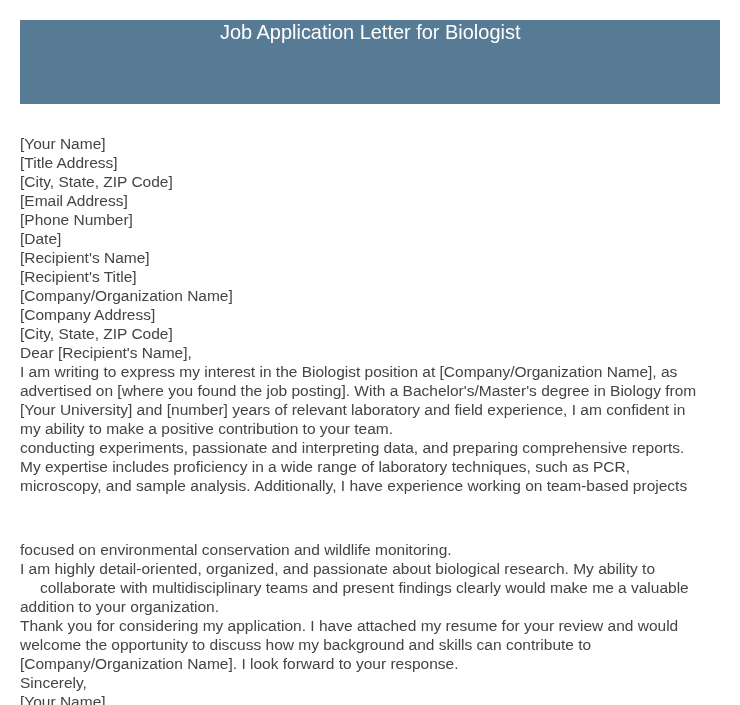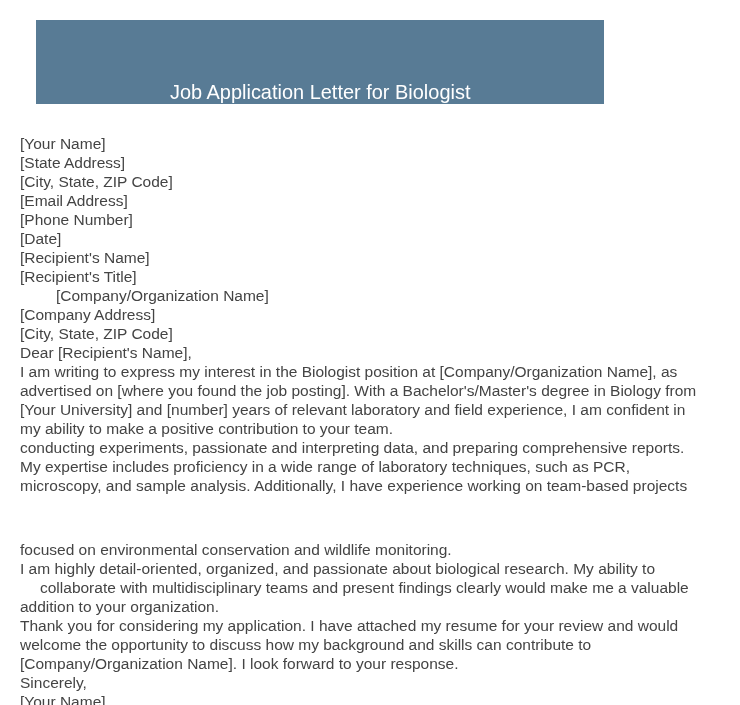--- a/index.html
+++ b/index.html
@@ -9,27 +9,27 @@
     }
     body {
       width: 740px;
       height: 705px;
       position: relative;
       overflow: hidden;
       font-family: "Liberation Sans", "DejaVu Sans", sans-serif;
     }
     .header {
       position: absolute;
-      left: 36px;
+      left: 20px;
       top: 20px;
-      width: 568px;
+      width: 700px;
       height: 84px;
       background: #587b95;
       display: flex;
-      align-items: flex-end;
+      align-items: flex-start;
       justify-content: center;
     }
     .header-title {
       color: #ffffff;
       font-size: 21px;
       font-weight: normal;
       letter-spacing: 0px;
       margin: 0;
       transform: scaleX(0.95);
     }
@@ -51,30 +51,30 @@
 </head>
 <body>
 
 <div class="header">
   <h1 class="header-title">Job Application Letter for Biologist</h1>
 </div>
 
 <div class="letter">
   <div>
     <span class="line" style="display: block; width: max-content;">[Your Name]</span>
-    <span class="line" style="display: block; width: max-content;">[State Address]</span>
+    <span class="line" style="display: block; width: max-content;">[Title Address]</span>
     <span class="line" style="display: block; width: max-content;">[City, State, ZIP Code]</span>
     <span class="line" style="display: block; width: max-content;">[Email Address]</span>
     <span class="line" style="display: block; width: max-content;">[Phone Number]</span>
     <span class="line" style="display: block; width: max-content;">[Date]</span>
   </div>
   <div>
     <span class="line" style="display: block; width: max-content;">[Recipient's Name]</span>
     <span class="line" style="display: block; width: max-content;">[Recipient's Title]</span>
-    <span class="line" style="display: block; width: max-content; margin-left: 36px;">[Company/Organization Name]</span>
+    <span class="line" style="display: block; width: max-content;">[Company/Organization Name]</span>
     <span class="line" style="display: block; width: max-content;">[Company Address]</span>
     <span class="line" style="display: block; width: max-content;">[City, State, ZIP Code]</span>
   </div>
   <span class="line" style="display: block; width: max-content;">Dear [Recipient's Name],</span>
 
   <div>
     <span class="line" style="display: block; width: max-content;">I am writing to express my interest in the Biologist position at [Company/Organization Name], as</span>
     <span class="line" style="display: block; width: max-content;">advertised on [where you found the job posting]. With a Bachelor's/Master's degree in Biology from</span>
     <span class="line" style="display: block; width: max-content;">[Your University] and [number] years of relevant laboratory and field experience, I am confident in</span>
     <span class="line" style="display: block; width: max-content;">my ability to make a positive contribution to your team.</span>

